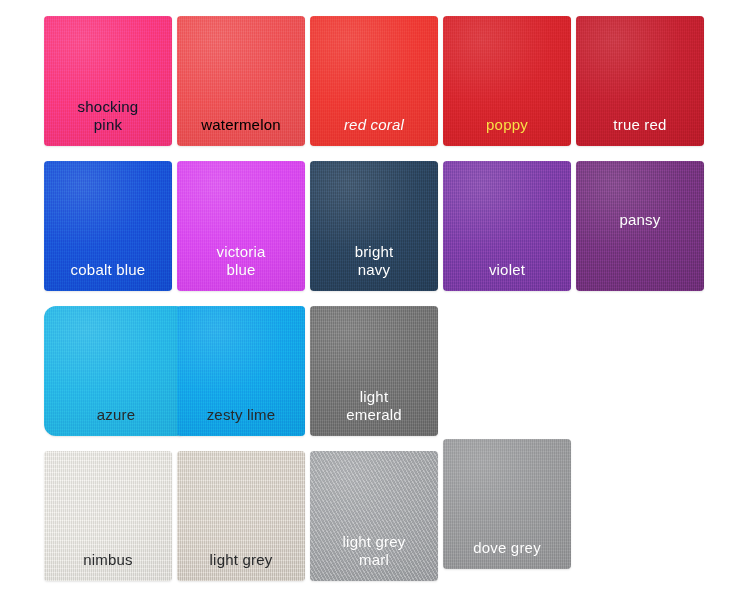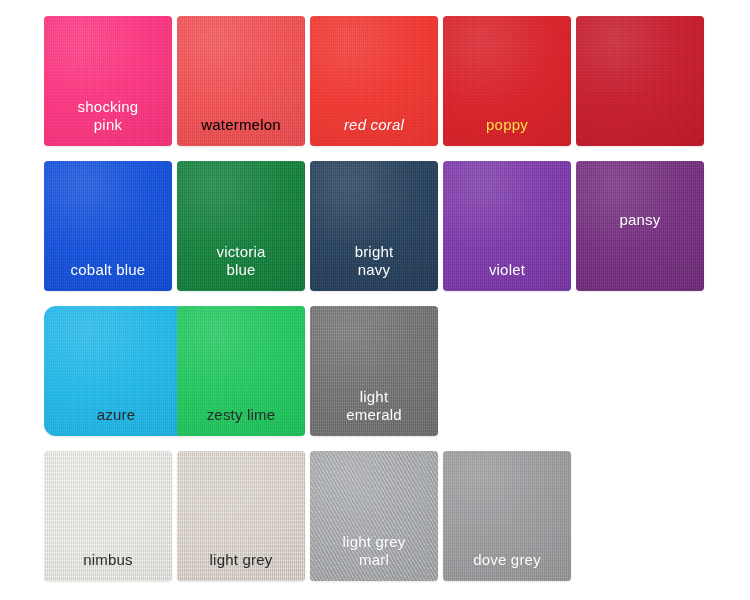--- a/index.html
+++ b/index.html
@@ -110,48 +110,49 @@
   .label-light { color: #ffffff; text-shadow: 0 0 1px rgba(0,0,0,0.12); }
   .label-dark  { color: #27292b; }
 </style>
 </head>
 <body>
 
 <div id="swatch-grid" style="background: rgb(255, 255, 255);">
     <div class="swatch texture-jersey" style="left: 44px; top: 16px; width: 128px; height: 130px; background-color: rgb(249, 53, 127);">
       <div class="sheen"></div>
       <div class="weave"></div>
-      <div class="swatch-label label-light" style="color: #ffffff;">shocking
+      <div class="swatch-label label-light" style="color: #0f172a;">shocking
 pink</div>
     </div>
     <div class="swatch texture-jersey" style="left: 177px; top: 16px; width: 128px; height: 130px; background-color: rgb(237, 80, 83);">
       <div class="sheen"></div>
       <div class="weave"></div>
       <div class="swatch-label label-light" style="color: #000000;">watermelon</div>
     </div>
     <div class="swatch texture-jersey" style="left: 310px; top: 16px; width: 128px; height: 130px; background-color: rgb(238, 54, 48); font-style: italic;">
       <div class="sheen"></div>
       <div class="weave"></div>
       <div class="swatch-label label-light" style="color: rgb(255, 255, 255);">red coral</div>
     </div>
     <div class="swatch texture-jersey" style="left: 443px; top: 16px; width: 128px; height: 130px; background-color: rgb(215, 32, 40);">
       <div class="sheen"></div>
       <div class="weave"></div>
       <div class="swatch-label label-light" style="color: #fde047; margin-top: 40px;">poppy</div>
     </div>
     <div class="swatch texture-jersey" style="left: 576px; top: 16px; width: 128px; height: 130px; background-color: rgb(196, 27, 43);">
       <div class="sheen"></div>
       <div class="weave"></div>
+      <div class="swatch-label label-light" style="color: rgb(255, 255, 255);">true red</div>
     </div>
     <div class="swatch texture-jersey" style="left: 44px; top: 161px; width: 128px; height: 130px; background-color: rgb(20, 80, 216);">
       <div class="sheen"></div>
       <div class="weave"></div>
       <div class="swatch-label label-light" style="color: rgb(255, 255, 255);">cobalt blue</div>
     </div>
-    <div class="swatch texture-jersey" style="left: 177px; top: 161px; width: 128px; height: 130px; background-color: #15803d;">
+    <div class="swatch texture-jersey" style="left: 177px; top: 161px; width: 128px; height: 130px; background-color: #d946ef;">
       <div class="sheen"></div>
       <div class="weave"></div>
       <div class="swatch-label label-light" style="color: rgb(255, 255, 255);">victoria
 blue</div>
     </div>
     <div class="swatch texture-jersey" style="left: 310px; top: 161px; width: 128px; height: 130px; background-color: rgb(39, 65, 92);">
       <div class="sheen"></div>
       <div class="weave"></div>
       <div class="swatch-label label-light" style="color: rgb(255, 255, 255);">bright
 navy</div>
@@ -164,21 +165,21 @@
     <div class="swatch texture-jersey" style="left: 576px; top: 161px; width: 128px; height: 130px; background-color: rgb(116, 48, 126); align-items: center;">
       <div class="sheen"></div>
       <div class="weave"></div>
       <div class="swatch-label label-light" style="color: rgb(255, 255, 255);">pansy</div>
     </div>
     <div class="swatch texture-jersey" style="left: 44px; top: 306px; width: 144px; height: 130px; background-color: rgb(34, 182, 230); border-radius: 12px;">
       <div class="sheen"></div>
       <div class="weave"></div>
       <div class="swatch-label label-dark" style="color: rgb(39, 41, 43);">azure</div>
     </div>
-    <div class="swatch texture-jersey" style="left: 177px; top: 306px; width: 128px; height: 130px; background-color: #22c55e;">
+    <div class="swatch texture-jersey" style="left: 177px; top: 306px; width: 128px; height: 130px; background-color: #0ea5e9;">
       <div class="sheen"></div>
       <div class="weave"></div>
       <div class="swatch-label label-dark" style="color: rgb(39, 41, 43);">zesty lime</div>
     </div>
     <div class="swatch texture-jersey" style="left: 310px; top: 306px; width: 128px; height: 130px; background-color: #737373;">
       <div class="sheen"></div>
       <div class="weave"></div>
       <div class="swatch-label label-light" style="color: rgb(255, 255, 255);">light
 emerald</div>
     </div>
@@ -191,18 +192,18 @@
       <div class="sheen"></div>
       <div class="weave"></div>
       <div class="swatch-label label-dark" style="color: rgb(39, 41, 43);">light grey</div>
     </div>
     <div class="swatch texture-marl" style="left: 310px; top: 451px; width: 128px; height: 130px; background-color: rgb(169, 171, 174);">
       <div class="sheen"></div>
       <div class="weave"></div>
       <div class="swatch-label label-light" style="color: rgb(255, 255, 255);">light grey
 marl</div>
     </div>
-    <div class="swatch texture-jersey" style="left: 443px; top: 451px; width: 128px; height: 130px; background-color: rgb(154, 155, 157);">
+    <div class="swatch texture-jersey" style="left: 443px; top: 439px; width: 128px; height: 130px; background-color: rgb(154, 155, 157);">
       <div class="sheen"></div>
       <div class="weave"></div>
       <div class="swatch-label label-light" style="color: rgb(255, 255, 255);">dove grey</div>
     </div>
   </div>
 
 </body></html>

